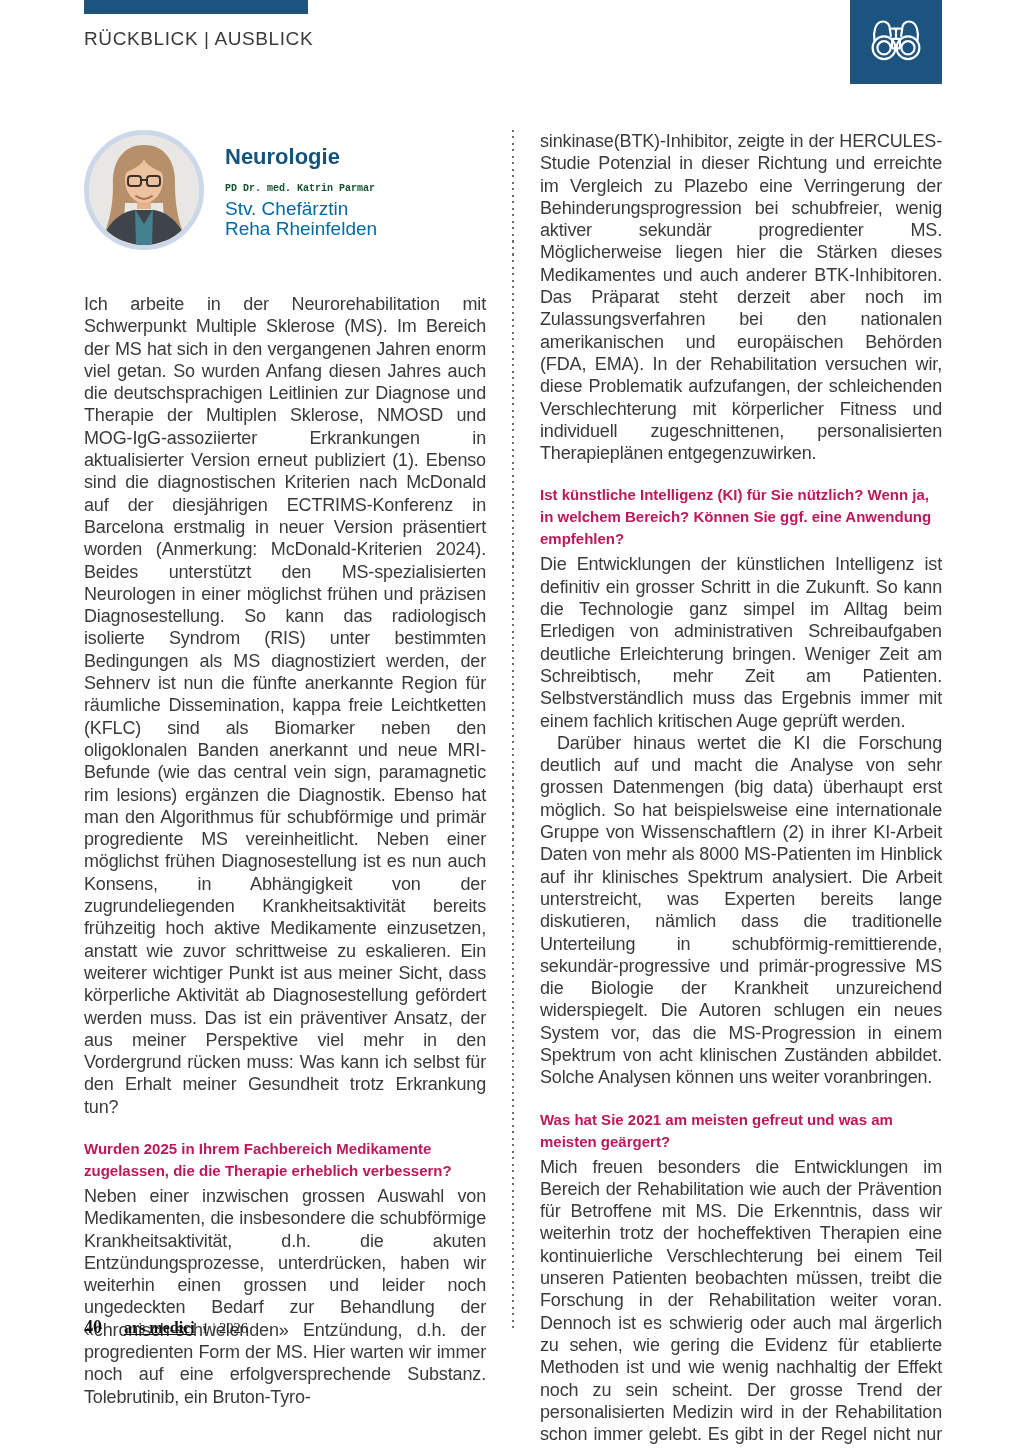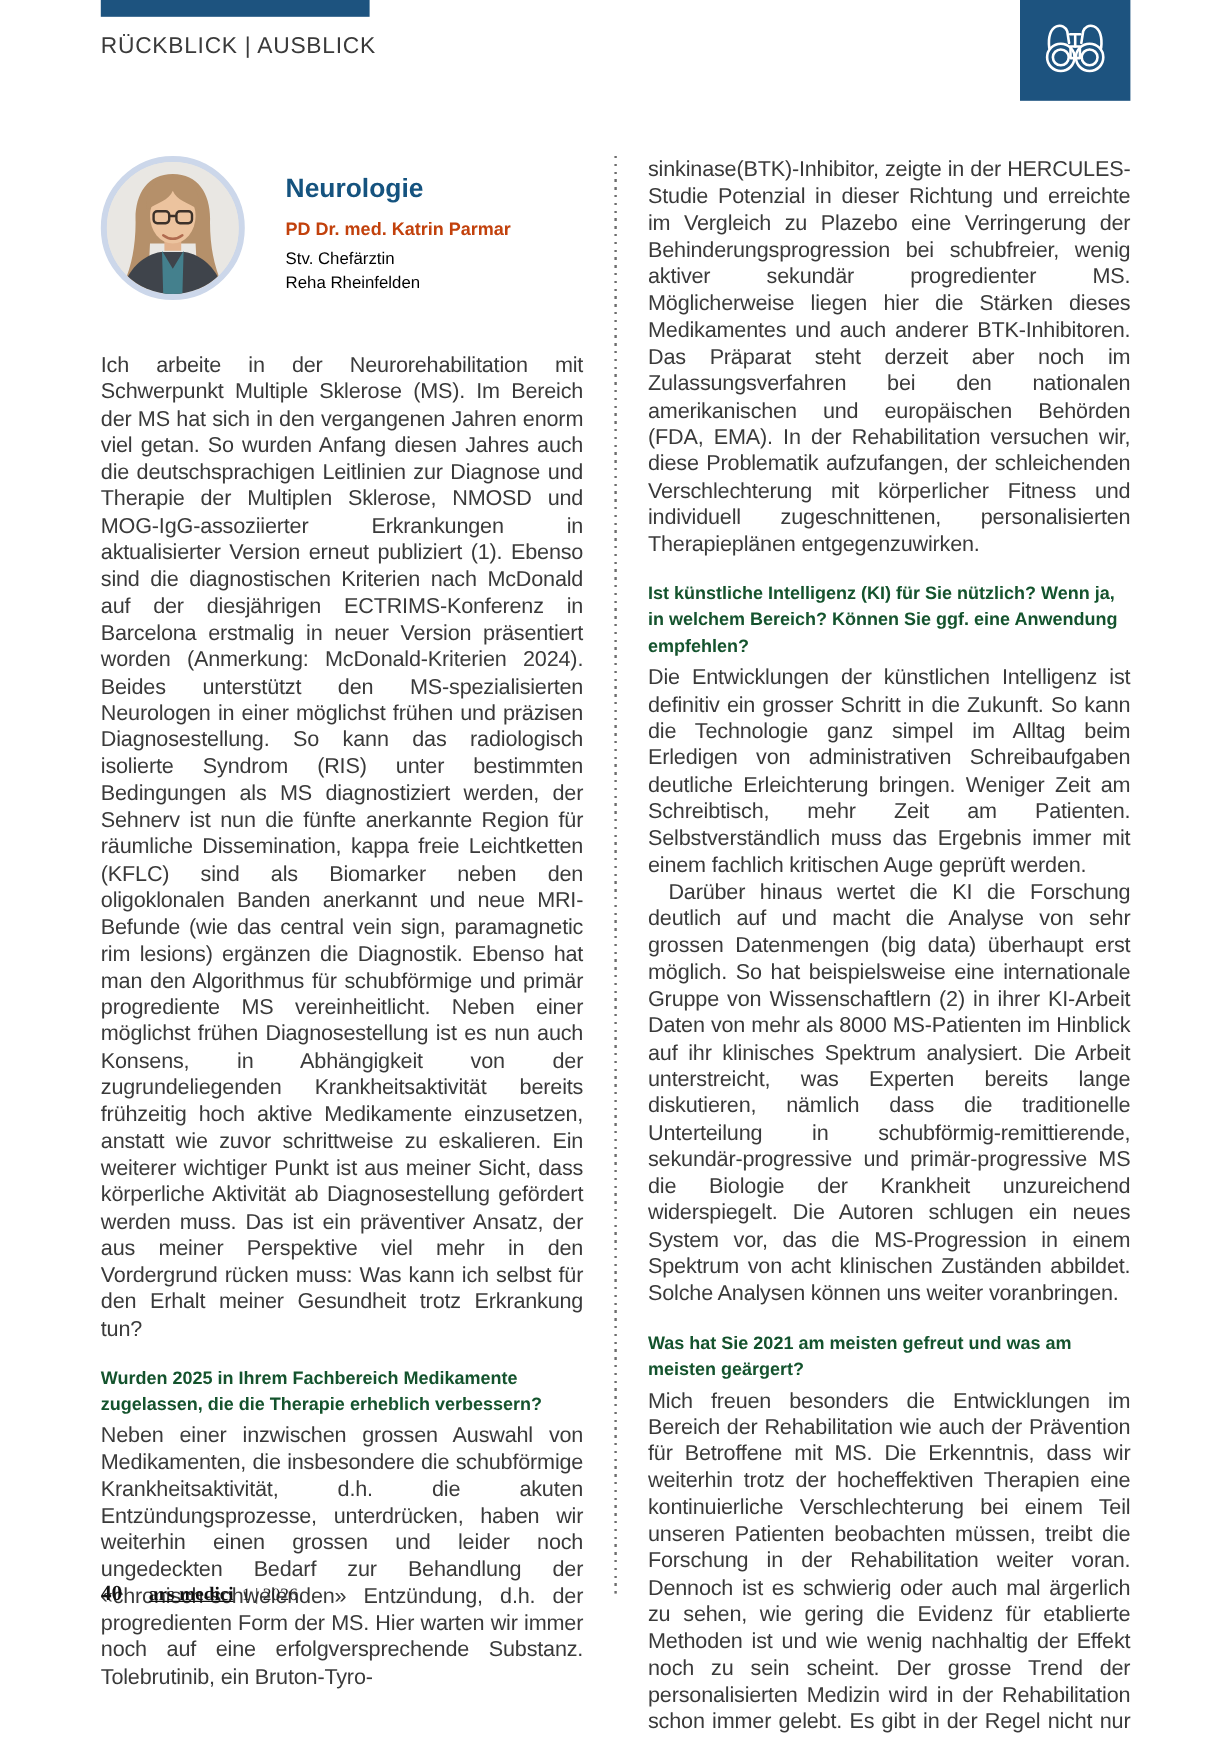--- a/index.html
+++ b/index.html
@@ -57,48 +57,49 @@
   .author { display: flex; }
   .avatar {
     width: 110px; height: 110px;
     border-radius: 50%;
     border: 5px solid #ccd7ea;
     overflow: hidden;
     background: #e9e7e3;
     flex: 0 0 auto;
   }
   .avatar svg { display: block; width: 110px; height: 110px; }
-  .author-info { margin-left: 34px; padding-top: 14px; }
+  .author-info { margin-left: 21px; padding-top: 14px; }
   .specialty {
     color: #15537f; font-size: 22px; font-weight: bold;
     margin: 0 0 13px 0;
   }
   .author-name {
-    color: #c2410c; font-size: 15px; font-weight: bold;
+    color: #14532d; font-size: 10px; font-weight: bold;
     margin: 0 0 5px 0;
+    font-family: Liberation Mono, monospace;
   }
   .author-line {
-    color: #000000; font-size: 14px; line-height: 20px; margin: 0;
+    color: #0369a1; font-size: 19px; line-height: 20px; margin: 0;
   }
 
   
   .pull-quote {
     margin-top: 58px;
     font-family: "Liberation Serif", "DejaVu Serif", serif;
     font-size: 28.5px;
     line-height: 36px;
     color: #1c1c1c;
   }
 
   
   .qa-section { margin-top: 20px; }
   .qa-section.first-left { margin-top: 43px; }
   .question {
     font-size: 15px; font-weight: bold; line-height: 22px;
-    color: #14532d; margin: 0 0 3px 0;
+    color: #be185d; margin: 0 0 3px 0;
   }
   .answer p {
     font-size: 18px; line-height: 22.3px; letter-spacing: -0.15px;
     color: #3a3a3a;
     text-align: justify;
     margin: 0;
     hyphens: auto; -webkit-hyphens: auto;
   }
   .answer p.indent { text-indent: 17px; }
 

